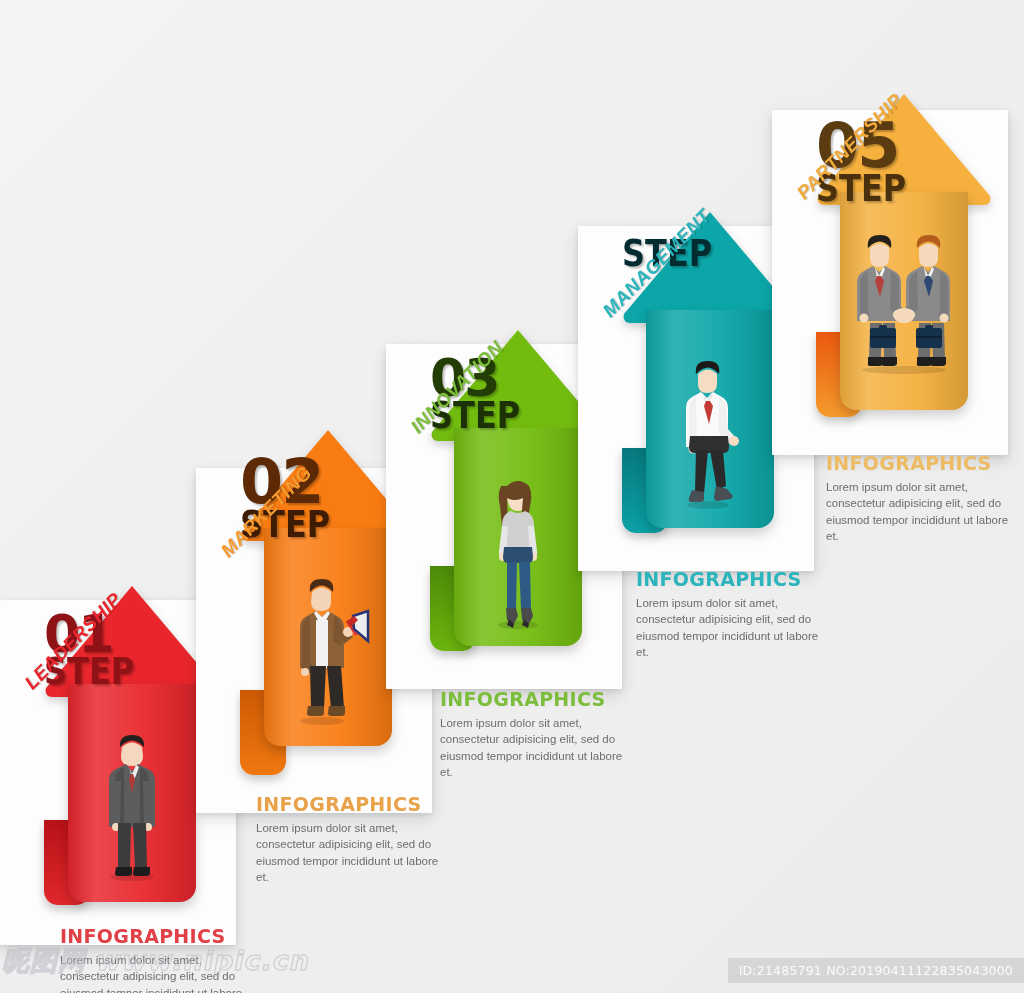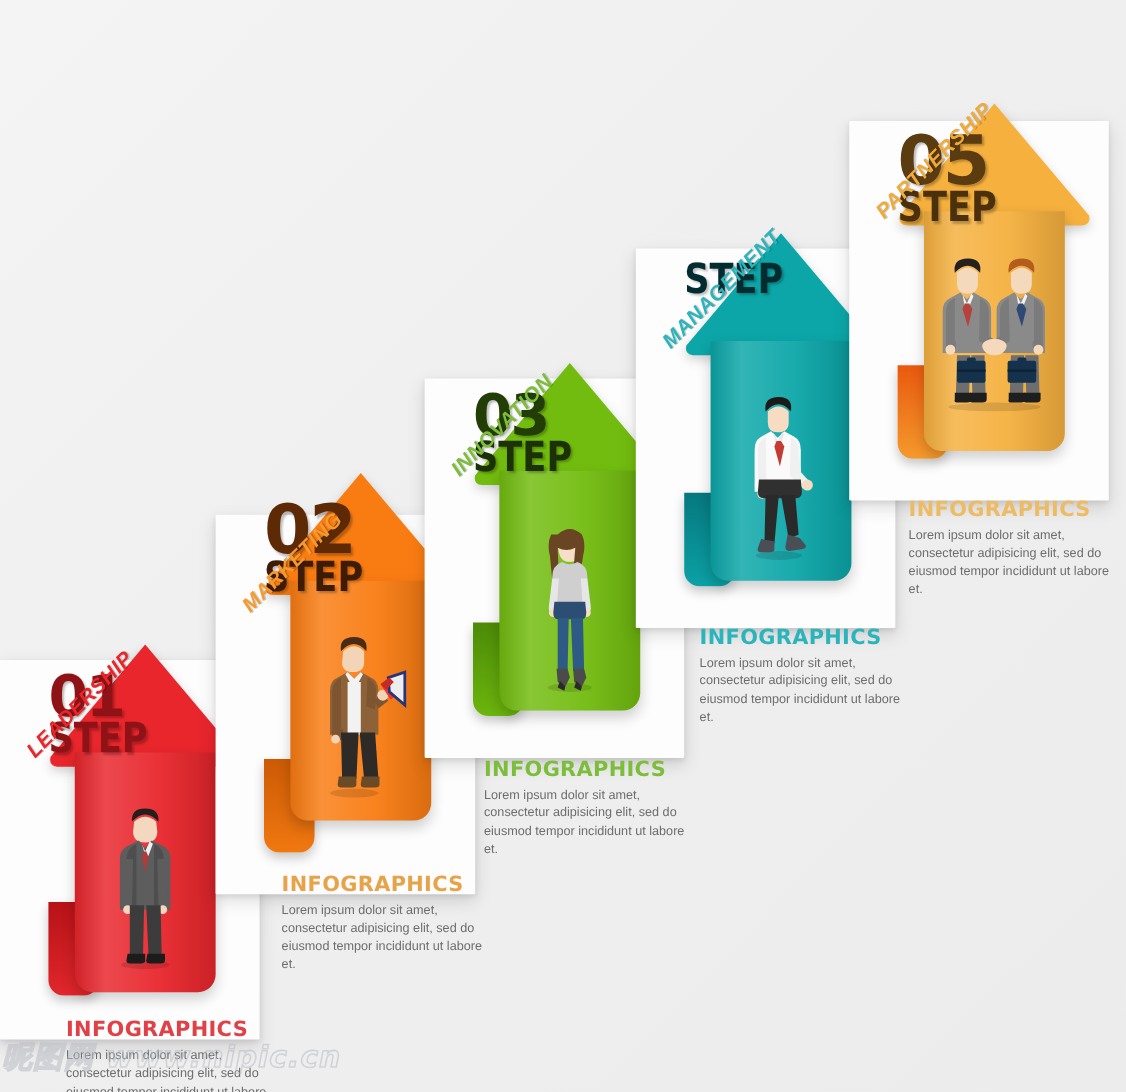--- a/index.html
+++ b/index.html
@@ -329,14 +329,15 @@
 
     <div class="caption" style="left:826px;top:452px;width:210px;">
       <p class="cap-title" style="color:#EDBB63;">INFOGRAPHICS</p>
       <p class="cap-body">Lorem ipsum dolor sit amet, consectetur adipisicing elit, sed do eiusmod tempor incididunt ut labore et.</p>
     </div>
   </div>
 
   <div id="wm-left">
     <div class="wmtxt">昵图网 www.nipic.cn</div>
   </div>
+  <div id="wm-id">ID:21485791 NO:20190411122835043000</div>
 
 </div>
 
 </body></html>

